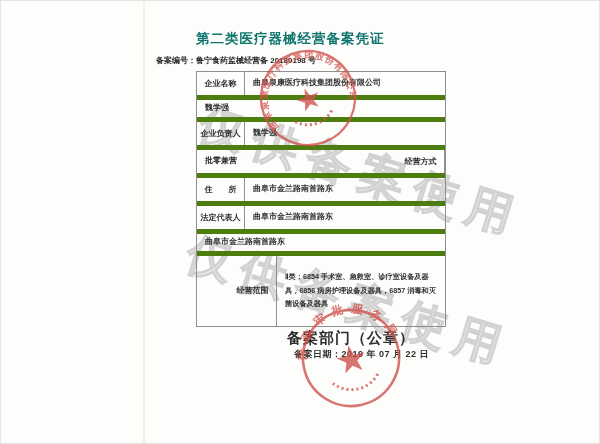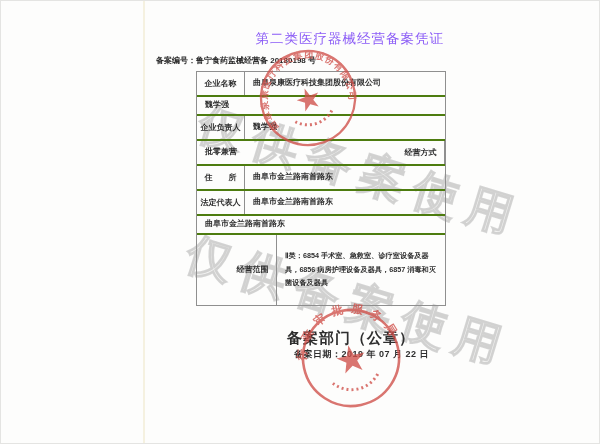--- a/index.html
+++ b/index.html
@@ -4,32 +4,32 @@
 <style>
   html,body{margin:0;padding:0;background:#ffffff;}
   .page{
     position:relative;width:600px;height:444px;background:#fdfdfc;
     font-family:"Liberation Sans",sans-serif;color:#2e2e2e;
     overflow:hidden;border:1px solid #e4e4e2;box-sizing:border-box;
   }
   .scan-line{position:absolute;left:142px;top:0;width:2px;height:100%;
     background:rgba(228,216,160,0.30);}
   .title{
-    position:absolute;left:195px;top:29px;width:248px;text-align:right;
-    font-size:13.5px;font-weight:normal;letter-spacing:1px;color:#8b5cf6;z-index:2;
+    position:absolute;left:195px;top:29px;width:248px;text-align:left;
+    font-size:13.5px;font-weight:bold;letter-spacing:1px;color:#0f766e;z-index:2;
   }
   .filing-no{
     position:absolute;left:155px;top:54px;width:288px;text-align:left;
     font-size:8px;font-weight:bold;color:#2a2a2a;z-index:2;
   }
   .cert-table{
     position:absolute;left:195px;top:70px;width:248px;
     border:1px solid #8f8f8f;z-index:2;background:transparent;
   }
-  .row{display:flex;border-bottom:2px solid #4d7c0f;}
+  .row{display:flex;border-bottom:5px solid #4d7c0f;}
   .row:last-child{border-bottom:none;}
   .cell{box-sizing:border-box;}
   .label{
     width:48px;min-height:23px;border-right:1px solid #8f8f8f;
     display:flex;align-items:center;justify-content:center;
     font-size:8px;font-weight:bold;text-align:center;padding:2px 1px;
     white-space:nowrap;
   }
   .value{
     flex:1;display:flex;align-items:center;

